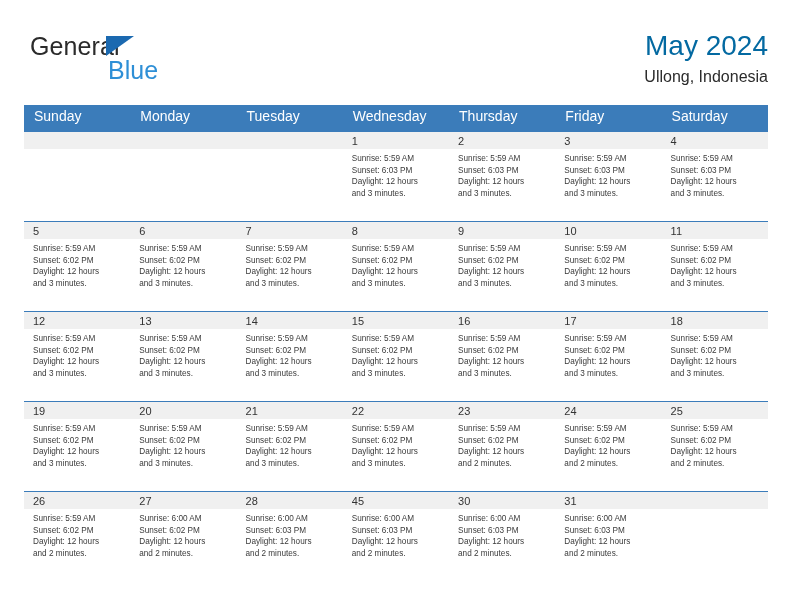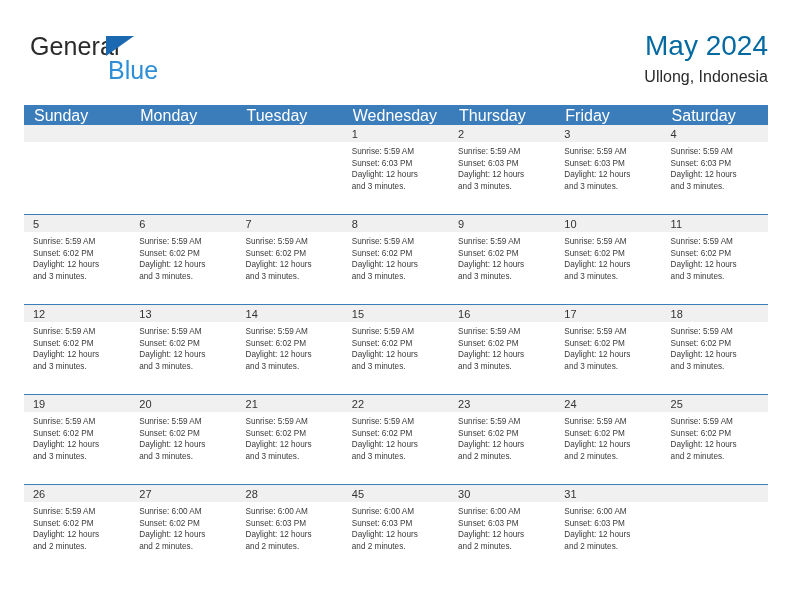--- a/index.html
+++ b/index.html
@@ -95,22 +95,22 @@
   }
 
   .weekday-row {
     display: flex;
     width: 744px;
     background: #3b7cba;
   }
   .weekday-cell {
     width: 106.28px;
     box-sizing: border-box;
-    padding: 4px 0 2px 10px;
-    font-size: 16px;
+    padding: 4px 0 9px 10px;
+    font-size: 14px;
     color: #ffffff;
     line-height: 14px;
     white-space: nowrap;
   }
 
   .week-row {
     display: flex;
     width: 744px;
     border-top: 1.5px solid #3b7cba;
   }

